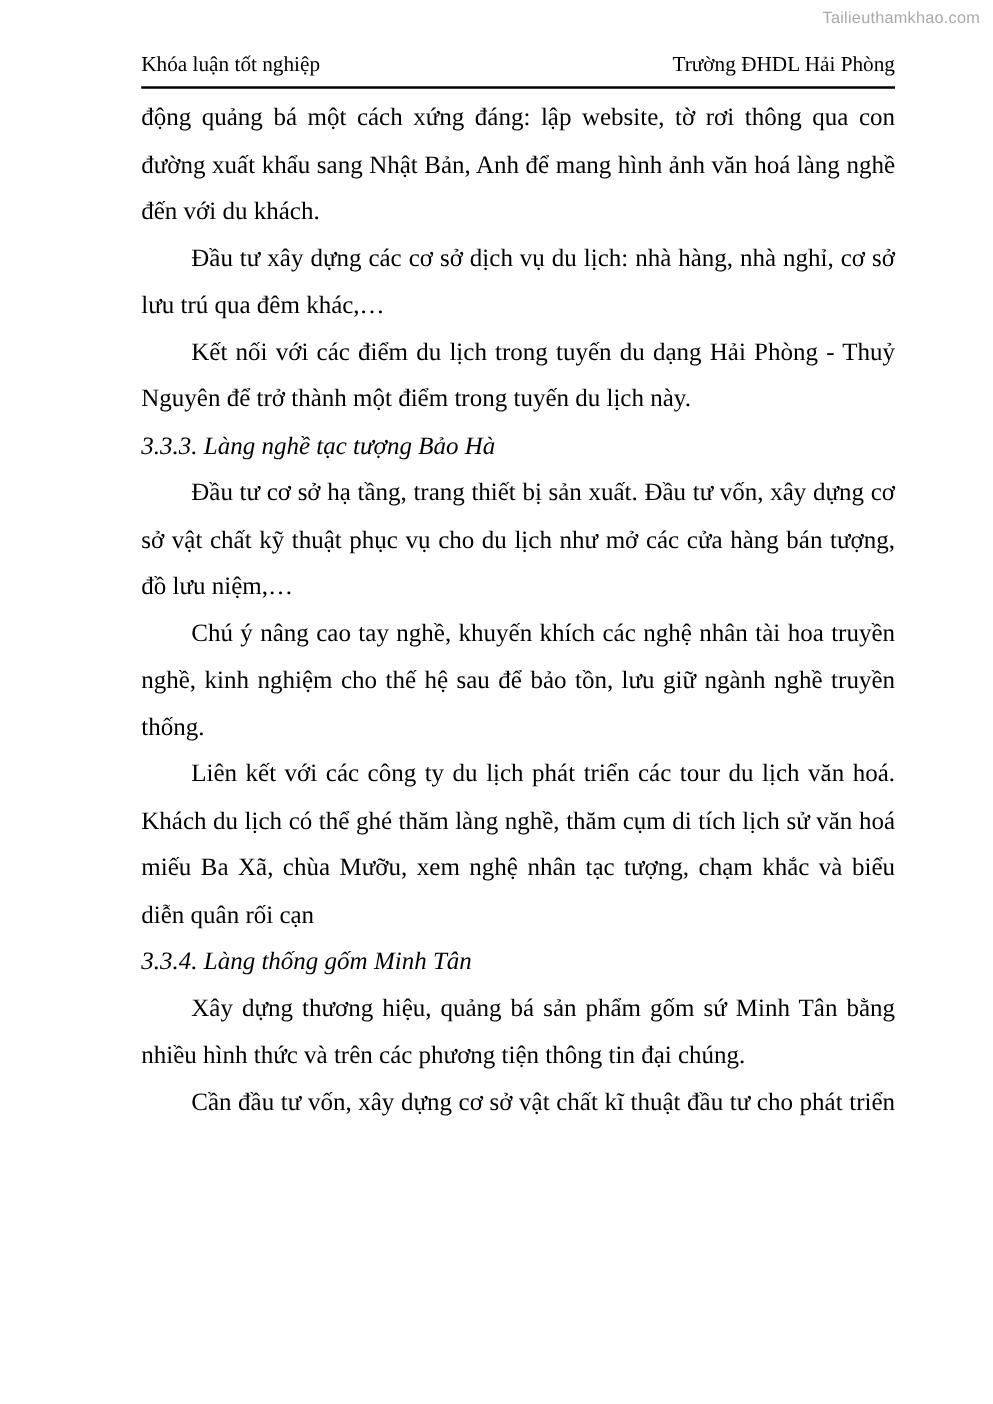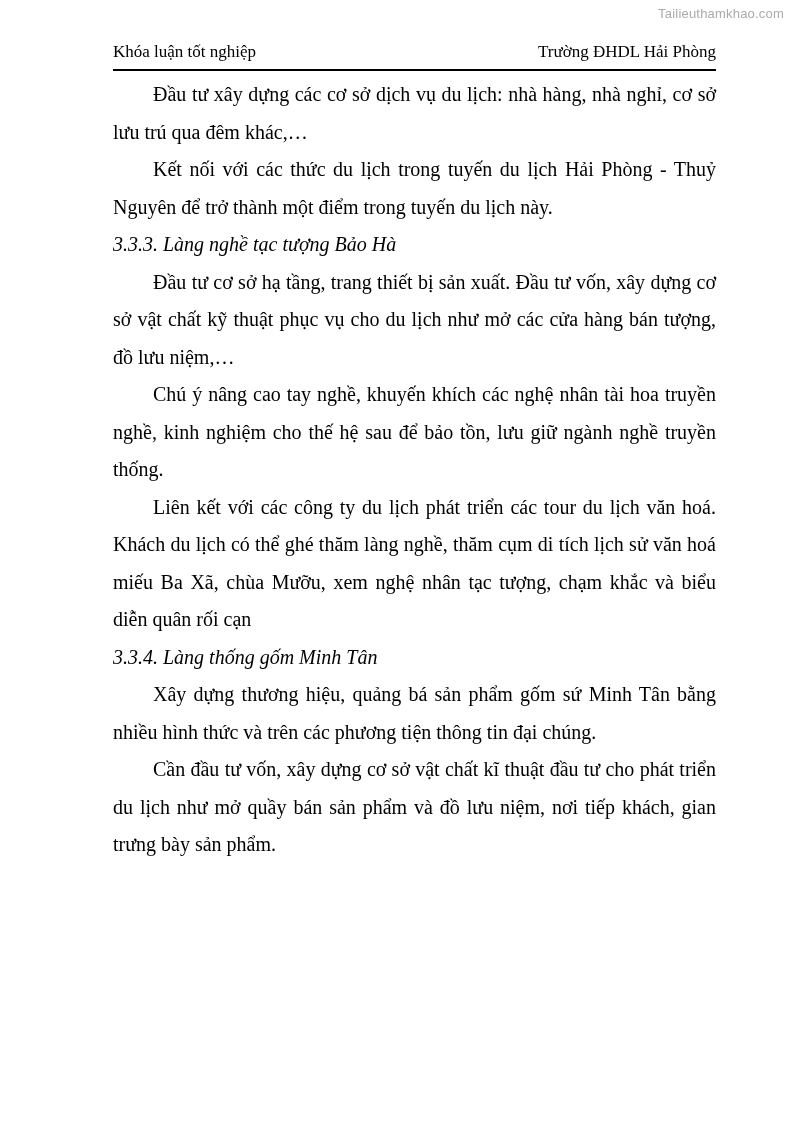--- a/index.html
+++ b/index.html
@@ -84,22 +84,23 @@
 <div class="page">
 
   <div class="watermark">Tailieuthamkhao.com</div>
 
   <div class="header">
     <span>Khóa luận tốt nghiệp</span>
     <span>Trường ĐHDL Hải Phòng</span>
   </div>
 
   <div class="content">
+      <p class="para">động quảng bá một cách xứng đáng: lập website, tờ rơi thông qua con đường xuất khẩu sang Nhật Bản, Anh để mang hình ảnh văn hoá làng nghề đến với du khách.</p>
       <p class="para indent">Đầu tư xây dựng các cơ sở dịch vụ du lịch: nhà hàng, nhà nghỉ, cơ sở lưu trú qua đêm khác,…</p>
-      <p class="para indent">Kết nối với các thức du lịch trong tuyến du lịch Hải Phòng - Thuỷ Nguyên để trở thành một điểm trong tuyến du lịch này.</p>
+      <p class="para indent">Kết nối với các điểm du lịch trong tuyến du dạng Hải Phòng - Thuỷ Nguyên để trở thành một điểm trong tuyến du lịch này.</p>
       <p class="para heading">3.3.3. Làng nghề tạc tượng Bảo Hà</p>
       <p class="para indent">Đầu tư cơ sở hạ tầng, trang thiết bị sản xuất. Đầu tư vốn, xây dựng cơ sở vật chất kỹ thuật phục vụ cho du lịch như mở các cửa hàng bán tượng, đồ lưu niệm,…</p>
       <p class="para indent">Chú ý nâng cao tay nghề, khuyến khích các nghệ nhân tài hoa truyền nghề, kinh nghiệm cho thế hệ sau để bảo tồn, lưu giữ ngành nghề truyền thống.</p>
       <p class="para indent">Liên kết với các công ty du lịch phát triển các tour du lịch văn hoá. Khách du lịch có thể ghé thăm làng nghề, thăm cụm di tích lịch sử văn hoá miếu Ba Xã, chùa Mưỡu, xem nghệ nhân tạc tượng, chạm khắc và biểu diễn quân rối cạn</p>
       <p class="para heading">3.3.4. Làng thống gốm Minh Tân</p>
       <p class="para indent">Xây dựng thương hiệu, quảng bá sản phẩm gốm sứ Minh Tân bằng nhiều hình thức và trên các phương tiện thông tin đại chúng.</p>
       <p class="para indent">Cần đầu tư vốn, xây dựng cơ sở vật chất kĩ thuật đầu tư cho phát triển du lịch như mở quầy bán sản phẩm và đồ lưu niệm, nơi tiếp khách, gian trưng bày sản phẩm.</p>
     </div>
 
   <div class="footer">

